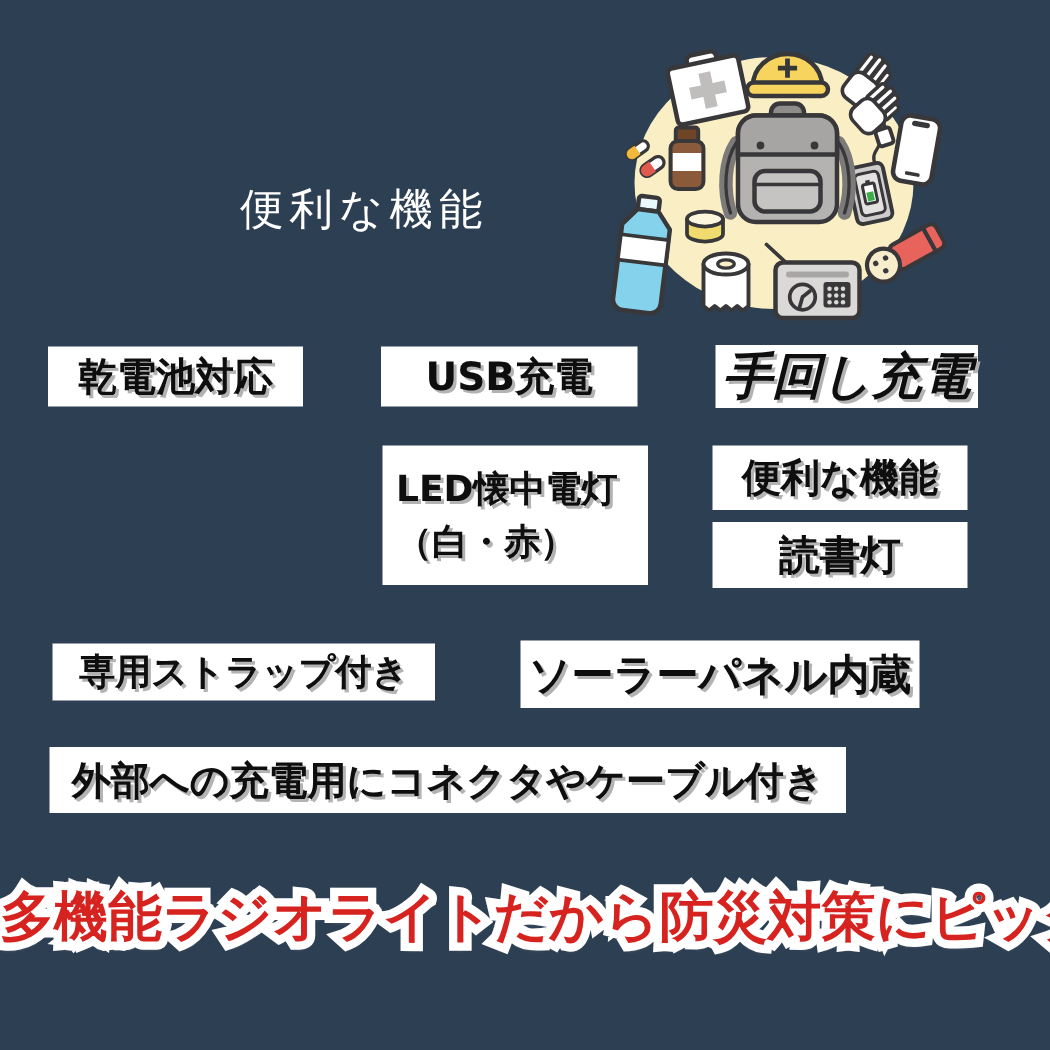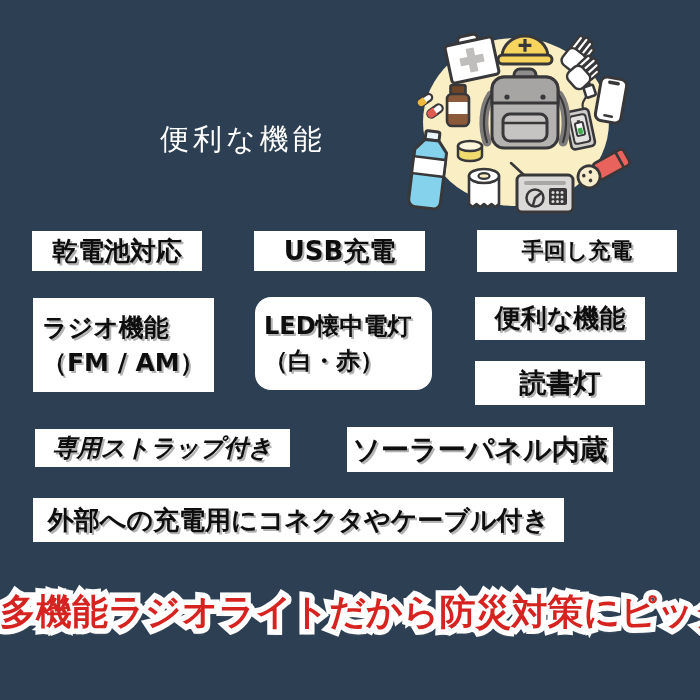--- a/index.html
+++ b/index.html
@@ -20,26 +20,26 @@
     display:flex; align-items:center; justify-content:center;
     font-weight:900; white-space:nowrap;
     text-shadow:2px 2px 0 #b3b3b3;
   }
   .fbox.two {
     flex-direction:column; align-items:flex-start;
     justify-content:center; padding-left:9px; line-height:1.42;
   }
   .b-battery  { left:32px;  top:231px; width:170px; height:40px; font-size:26px; }
   .b-usb      { left:254px; top:231px; width:171px; height:40px; font-size:26px; }
-  .b-crank    { left:477px; top:230px; width:200px; height:42px; font-size:22px; }
+  .b-crank    { left:477px; top:230px; width:175px; height:42px; font-size:33px;font-style:italic; }
   .b-radio    { left:33px;  top:298px; width:172px; height:94px; font-size:25px; }
-  .b-led      { left:255px; top:297px; width:168px; height:93px; font-size:24px;border-radius:16px; }
+  .b-led      { left:255px; top:297px; width:168px; height:93px; font-size:24px; }
   .b-siren    { left:475px; top:297px; width:170px; height:43px; font-size:26px; }
-  .b-reading  { left:475px; top:348px; width:170px; height:44px; font-size:27px;margin-top:13px; }
-  .b-strap    { left:35px;  top:429px; width:255px; height:38px; font-size:24px;font-style:italic; }
+  .b-reading  { left:475px; top:348px; width:170px; height:44px; font-size:27px; }
+  .b-strap    { left:35px;  top:429px; width:255px; height:38px; font-size:24px; }
   .b-solar    { left:347px; top:427px; width:266px; height:45px; font-size:28px; }
   .b-external { left:33px;  top:498px; width:531px; height:44px; font-size:26px; }
 
   .slogan {
     position:absolute; left:0; top:588px; width:700px; height:48px;
     text-align:center; font-size:36px; font-weight:900; white-space:nowrap;
   }
   .slogan span { position:absolute; left:0; right:0; top:0; line-height:48px; }
   .slogan-stroke {
     color:#ffffff; -webkit-text-stroke:11px #ffffff;
@@ -193,24 +193,20 @@
   <div class="fbox b-battery">
     <span>乾電池対応</span>
   </div>
   <div class="fbox b-usb">
     <span>USB充電</span>
   </div>
   <div class="fbox b-crank">
     <span>手回し充電</span>
   </div>
 
-  <div class="fbox two b-radio">
-    <span>ラジオ機能</span>
-    <span>（FM / AM）</span>
-  </div>
   <div class="fbox two b-led">
     <span>LED懐中電灯</span>
     <span>（白・赤）</span>
   </div>
   <div class="fbox b-siren">
     <span>便利な機能</span>
   </div>
   <div class="fbox b-reading">
     <span>読書灯</span>
   </div>

